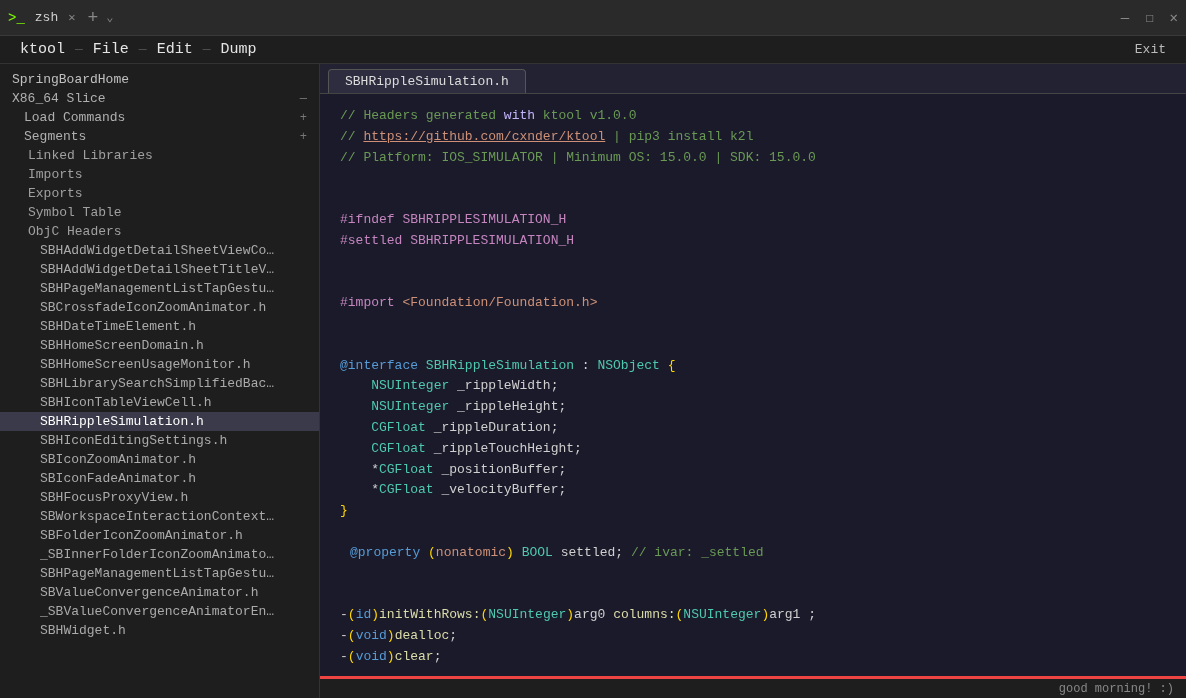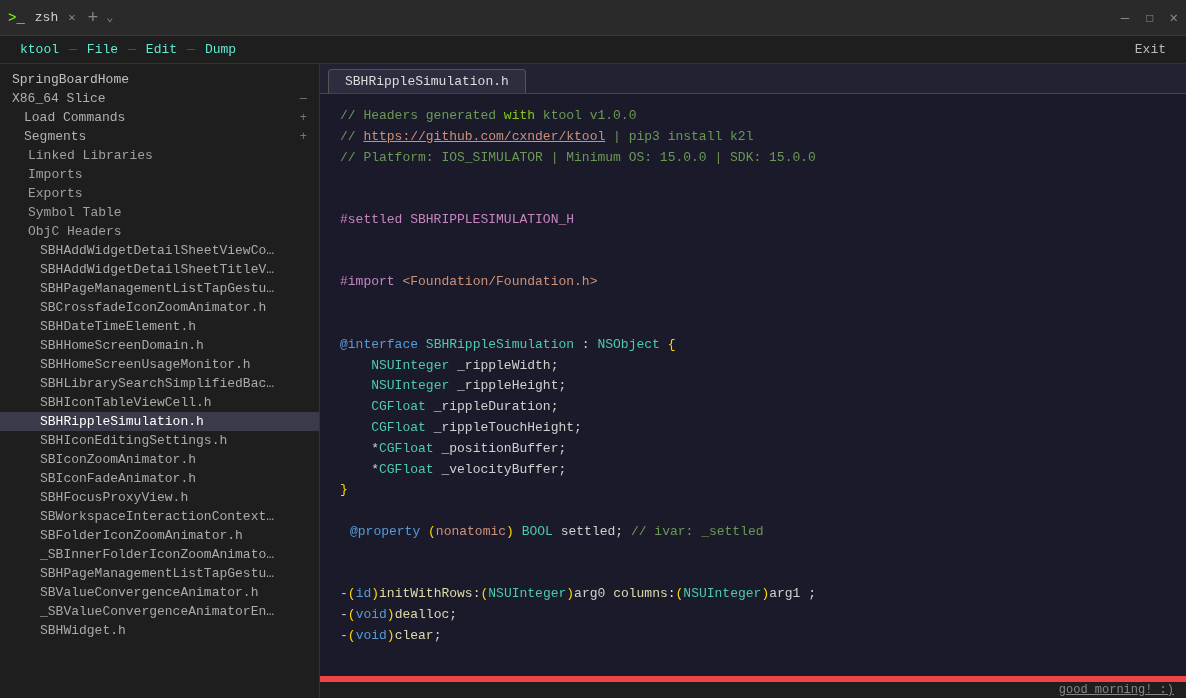--- a/index.html
+++ b/index.html
@@ -65,22 +65,22 @@
     #menu-bar {
       display: flex;
       align-items: center;
       background: #1e1e1e;
       height: 28px;
       padding: 0 10px;
       gap: 0;
       border-bottom: 1px solid #333;
     }
     .menu-item {
-      color: #5eead4;
-      font-size: 13px;
+      color: #e5e5e5;
+      font-size: 15px;
       padding: 0 10px;
       cursor: pointer;
       line-height: 28px;
     }
     .menu-separator {
       color: #555;
       font-size: 13px;
     }
     .menu-spacer { flex: 1; }
     .menu-exit {
@@ -182,47 +182,46 @@
       background: #1a1a2a;
       color: #d0d0d0;
     }
 
     
     #status-bar {
       background: #1e1e1e;
       color: #888;
       font-size: 12px;
       padding: 2px 12px;
-      border-top: 6px solid #ef4444;
+      border-top: 3px solid #ef4444;
       text-align: right;
       height: 22px;
       display: flex;
       align-items: center;
       justify-content: flex-end;
-      text-decoration: underline;
     }
 
     
     .kw-comment { color: #6a9955; }
     .kw-preprocessor { color: #c586c0; }
     .kw-type { color: #4ec9b0; }
     .kw-interface { color: #569cd6; }
     .kw-class { color: #4ec9b0; }
     .kw-superclass { color: #4ec9b0; }
     .kw-property { color: #569cd6; margin-left: 10px; }
     .kw-nonatomic { color: #ce9178; }
     .kw-bool { color: #4ec9b0; }
     .kw-method { color: #dcdcaa; }
     .kw-param-type { color: #4ec9b0; }
     .kw-string { color: #ce9178; }
     .kw-paren { color: #ffd700; }
     .kw-brace { color: #ffd700; }
     .kw-void { color: #569cd6; }
     .kw-id { color: #569cd6; }
-    .kw-normal { color: #84cc16; }
+    .kw-normal { color: #c4b5fd; }
     .code-line { display: block; white-space: pre; }
   </style>
 </head>
 <body>
 
 <div id="title-bar">
   <span class="terminal-icon">&gt;_</span>
   <span class="tab-label">zsh</span>
   <span class="close-btn">✕</span>
   <span class="add-tab-btn">+</span>
@@ -299,20 +298,21 @@
     <div id="tab-bar">
       <div class="file-tab">SBHRippleSimulation.h</div>
     </div>
 
     <div id="code-area">
       <span class="code-line kw-comment">// Headers generated <span class="kw-normal">with</span> ktool v1.0.0</span>
       <span class="code-line kw-comment">// <span style="color:#ce9178;text-decoration:underline;">https://github.com/cxnder/ktool</span> | pip3 install k2l</span>
       <span class="code-line kw-comment">// Platform: IOS_SIMULATOR | Minimum OS: 15.0.0 | SDK: 15.0.0</span>
       <span class="code-line">&nbsp;</span>
       <span class="code-line">&nbsp;</span>
+      <span class="code-line kw-preprocessor">#ifndef SBHRIPPLESIMULATION_H</span>
       <span class="code-line kw-preprocessor">#settled SBHRIPPLESIMULATION_H</span>
       <span class="code-line">&nbsp;</span>
       <span class="code-line">&nbsp;</span>
       <span class="code-line"><span class="kw-preprocessor">#import</span> <span class="kw-string">&lt;Foundation/Foundation.h&gt;</span></span>
       <span class="code-line">&nbsp;</span>
       <span class="code-line">&nbsp;</span>
       <span class="code-line"><span class="kw-interface">@interface</span> <span class="kw-class">SBHRippleSimulation</span> : <span class="kw-superclass">NSObject</span> <span class="kw-brace">{</span></span>
       <span class="code-line">    <span class="kw-type">NSUInteger</span> _rippleWidth;</span>
       <span class="code-line">    <span class="kw-type">NSUInteger</span> _rippleHeight;</span>
       <span class="code-line">    <span class="kw-type">CGFloat</span> _rippleDuration;</span>

